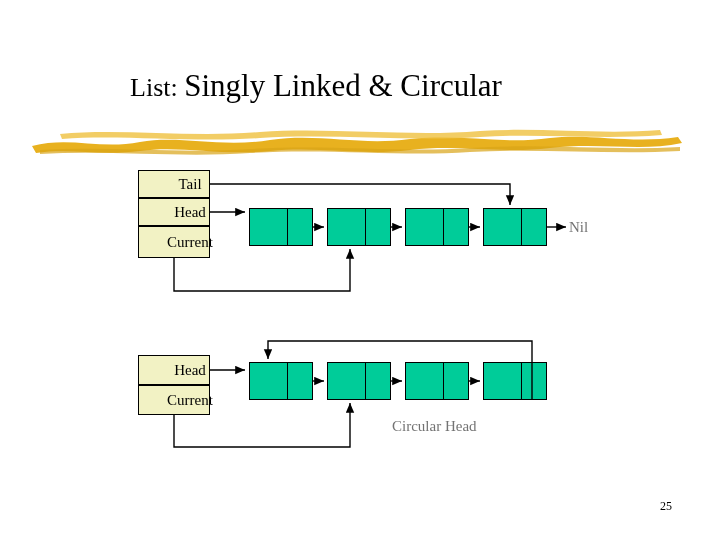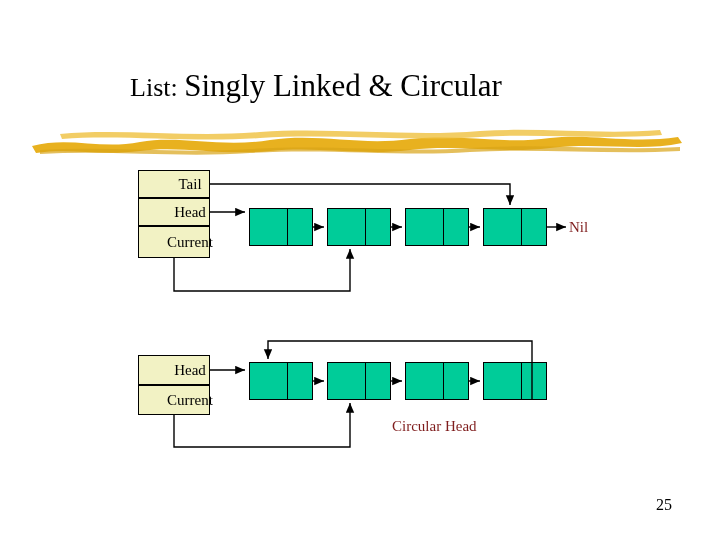--- a/index.html
+++ b/index.html
@@ -74,30 +74,30 @@
     box-sizing: border-box;
   }
   .node .ptr {
     flex: 1 1 auto;
     box-sizing: border-box;
   }
   
   .plaintext {
     position: absolute;
     font-size: 15px;
-    color: #7f1d1d;
+    color: #737373;
     white-space: nowrap;
     font-family: "Liberation Serif", serif;
     text-align: center;
   }
   .pagenum {
     position: absolute;
     right: 48px;
     bottom: 26px;
-    font-size: 16px;
+    font-size: 12px;
     color: #000000;
     font-family: "Liberation Serif", serif;
   }
   svg.overlay {
     position: absolute;
     left: 0; top: 0;
     width: 720px;
     height: 540px;
     pointer-events: none;
   }

